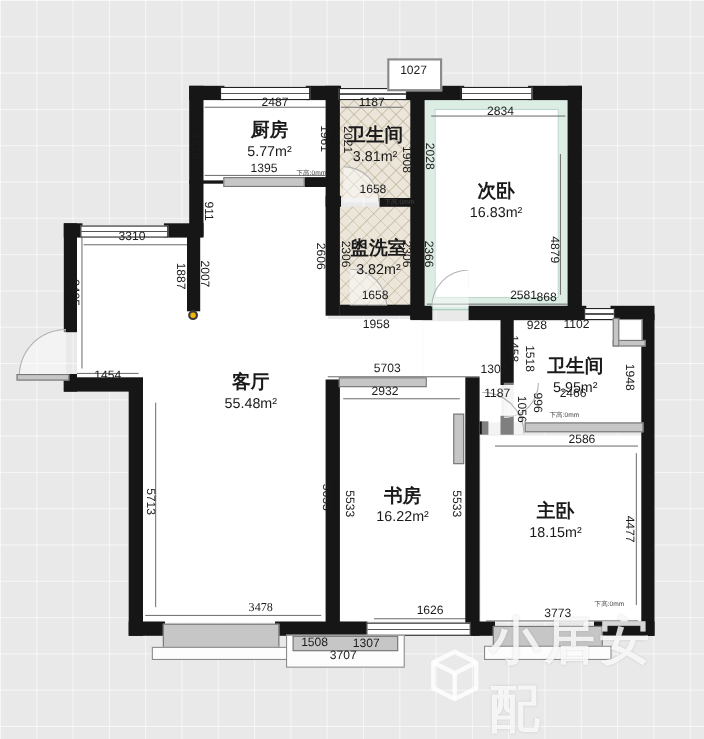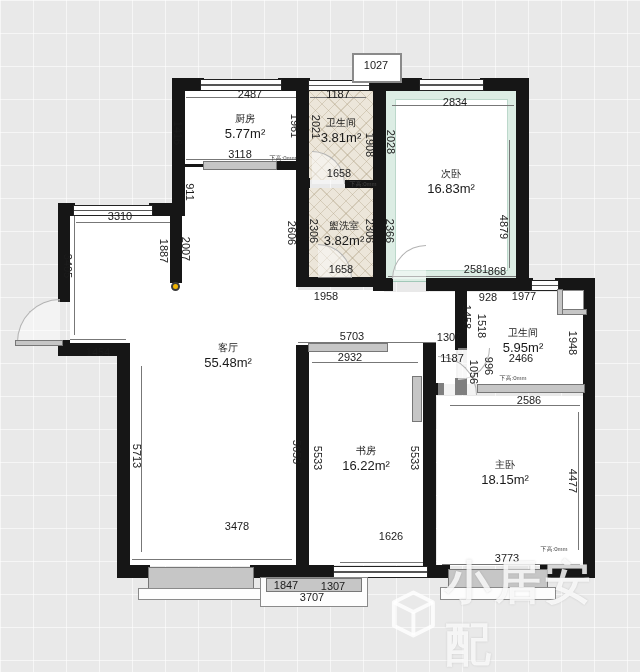--- a/index.html
+++ b/index.html
@@ -22,21 +22,21 @@
   .frame{position:absolute;background:transparent;border:1px solid #8a8a8a;}
   .arc{position:absolute;border:0 solid #b3b3b3;background:rgba(255,255,255,.45);}
   .arc.tl{border-radius:100% 0 0 0;border-top-width:1px;border-left-width:1px;}
   .arc.tr{border-radius:0 100% 0 0;border-top-width:1px;border-right-width:1px;}
   .arc.br{border-radius:0 0 100% 0;border-bottom-width:1px;border-right-width:1px;}
   .dl{position:absolute;background:#777;}
   .dim{position:absolute;transform:translate(-50%,-50%);font-size:11px;line-height:1;color:#1c1c1c;white-space:nowrap;}
   .dim.v{writing-mode:vertical-rl;}
   .note{position:absolute;transform:translate(-50%,-50%);font-size:6px;color:#444;white-space:nowrap;}
   .room-label{position:absolute;transform:translate(-50%,-50%);text-align:center;color:#1a1a1a;white-space:nowrap;cursor:pointer;}
-  .room-label .nm{font-size:10px;font-weight:400;}
+  .room-label .nm{font-size:17px;font-weight:700;}
   .room-label .ar{font-size:13px;}
   .dot{position:absolute;width:9px;height:9px;border-radius:50%;background:#f2b500;border:2px solid #3a3a3a;box-sizing:border-box;}
   #watermark{position:absolute;left:388px;top:552px;display:flex;align-items:center;gap:6px;
     color:rgba(255,255,255,.82);font-size:46px;font-weight:bold;letter-spacing:4px;
     text-shadow:0 0 2px rgba(90,90,90,.25);pointer-events:none;}
 </style>
 </head>
 <body>
 
 <div id="canvas">
@@ -157,58 +157,58 @@
   <div class="dim" style="left:376px;top:65px;">1027</div>
   <div class="dim" style="left:250px;top:94px;">2487</div>
   <div class="dim" style="left:338px;top:94px;">1187</div>
   <div class="dim" style="left:455px;top:102px;">2834</div>
   <div class="dim v" style="left:177px;top:133px;">1416</div>
   <div class="dim v" style="left:294px;top:126px;">1961</div>
   <div class="dim v" style="left:315px;top:127px;">2021</div>
   <div class="dim v" style="left:369px;top:145px;">1908</div>
   <div class="dim v" style="left:390px;top:142px;">2028</div>
   <div class="dim v" style="left:503px;top:227px;">4879</div>
-  <div class="dim" style="left:240px;top:154px;">3118</div>
+  <div class="dim" style="left:240px;top:154px;">1395</div>
   <div class="dim v" style="left:189px;top:192px;">911</div>
   <div class="dim" style="left:339px;top:173px;">1658</div>
   <div class="dim" style="left:120px;top:216px;">3310</div>
   <div class="dim v" style="left:163px;top:251px;">1887</div>
   <div class="dim v" style="left:185px;top:249px;">2007</div>
   <div class="dim v" style="left:67px;top:266px;">3405</div>
   <div class="dim v" style="left:291px;top:233px;">2606</div>
   <div class="dim v" style="left:313px;top:231px;">2306</div>
   <div class="dim v" style="left:369px;top:231px;">2306</div>
   <div class="dim v" style="left:389px;top:231px;">2366</div>
   <div class="dim" style="left:341px;top:269px;">1658</div>
   <div class="dim" style="left:476px;top:269px;">2581</div>
   <div class="dim" style="left:497px;top:271px;">868</div>
-  <div class="dim" style="left:326px;top:296px;">1958</div>
-  <div class="dim" style="left:98px;top:352px;">1454</div>
+  <div class="dim" style="left:342px;top:296px;">1958</div>
+  <div class="dim" style="left:98px;top:342px;">1454</div>
   <div class="dim" style="left:352px;top:336px;">5703</div>
   <div class="dim" style="left:350px;top:357px;">2932</div>
   <div class="dim" style="left:449px;top:337px;">1307</div>
   <div class="dim" style="left:452px;top:358px;">1187</div>
   <div class="dim v" style="left:466px;top:317px;">1458</div>
   <div class="dim v" style="left:473px;top:372px;">1056</div>
   <div class="dim" style="left:488px;top:297px;">928</div>
-  <div class="dim" style="left:524px;top:296px;">1977</div>
+  <div class="dim" style="left:524px;top:296px;">1102</div>
   <div class="dim v" style="left:481px;top:326px;">1518</div>
   <div class="dim v" style="left:572px;top:343px;">1948</div>
   <div class="dim v" style="left:488px;top:366px;">996</div>
   <div class="dim" style="left:521px;top:358px;">2466</div>
   <div class="dim" style="left:529px;top:400px;">2586</div>
   <div class="dim v" style="left:136px;top:456px;">5713</div>
   <div class="dim v" style="left:296px;top:452px;">5653</div>
   <div class="dim v" style="left:317px;top:458px;">5533</div>
   <div class="dim v" style="left:414px;top:458px;">5533</div>
   <div class="dim v" style="left:572px;top:481px;">4477</div>
-  <div class="dim" style="left:237px;top:526px;">3478</div>
-  <div class="dim" style="left:391px;top:536px;text-align:center;">1626</div>
+  <div class="dim" style="left:237px;top:553px;font-family:Liberation Serif, serif;">3478</div>
+  <div class="dim" style="left:391px;top:556px;text-align:center;">1626</div>
   <div class="dim" style="left:507px;top:558px;">3773</div>
-  <div class="dim" style="left:286px;top:585px;">1847</div>
+  <div class="dim" style="left:286px;top:585px;">1508</div>
   <div class="dim" style="left:333px;top:586px;">1307</div>
   <div class="dim" style="left:312px;top:597px;">3707</div>
 
   <div class="note" style="left:283px;top:158px;">下高:0mm</div>
   <div class="note" style="left:363px;top:184px;">下高:0mm</div>
   <div class="note" style="left:513px;top:378px;">下高:0mm</div>
   <div class="note" style="left:554px;top:549px;">下高:0mm</div>
 
   <div class="room-label" style="left:245px;top:126px;">
     <div class="nm">厨房</div>

